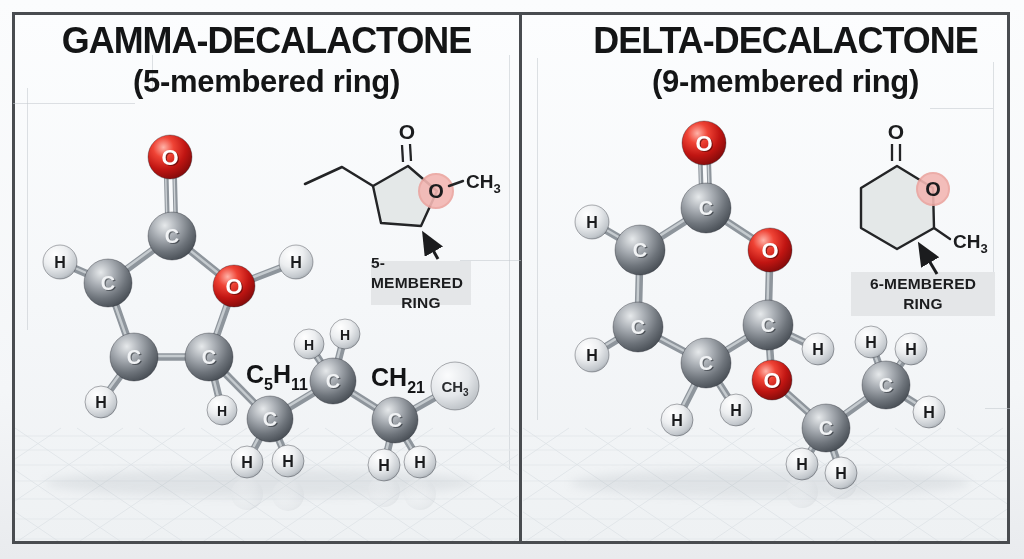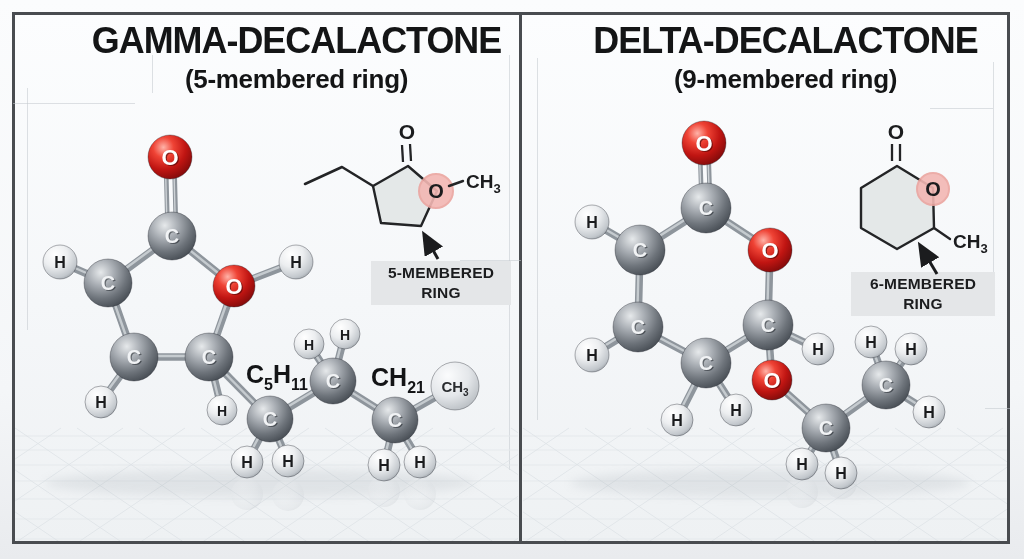--- a/index.html
+++ b/index.html
@@ -7,27 +7,27 @@
   .stage{position:relative;width:1024px;height:559px;overflow:hidden;
          background:linear-gradient(180deg,#fbfcfd 0%,#f4f6f8 70%,#e9ebee 100%);}
   .frame{position:absolute;left:12px;top:12px;width:992px;height:526px;
          border:3px solid #494c50;
          background:linear-gradient(180deg,#fcfdfe 0%,#f5f7f9 55%,#eef1f3 100%);}
   .divider{position:absolute;left:504px;top:0;width:3px;height:526px;background:#494c50;}
   .guide{position:absolute;background:#c3c8cd;opacity:.55;}
   .panel-title{position:absolute;text-align:center;color:#141516;z-index:4;}
   .panel-title h1{margin:0;font-size:37px;font-weight:700;letter-spacing:-1px;
                   transform:scaleX(.97);white-space:nowrap;}
-  .panel-title h2{margin:2px 0 0 0;font-size:26px;font-weight:700;letter-spacing:-.3px;}
-  .pt-left{left:15px;top:20px;width:503px;padding-left:30px;}
+  .panel-title h2{margin:2px 0 0 0;font-size:31px;font-weight:700;letter-spacing:-.3px;}
+  .pt-left{left:15px;top:20px;width:503px;}
   .pt-right{left:523px;top:20px;width:525px;}
   .ring-label-box{position:absolute;background:#e4e6e8;z-index:2;
                   display:flex;flex-direction:column;align-items:center;justify-content:center;
                   font-weight:700;font-size:15.5px;line-height:20px;color:#1b1c1e;letter-spacing:.2px;}
-  .rlb-left{left:371px;top:261px;width:140px;height:44px;}
+  .rlb-left{left:371px;top:261px;width:100px;height:44px;}
   .rlb-right{left:851px;top:272px;width:144px;height:44px;}
   #scene{position:absolute;left:0;top:0;z-index:3;font-family:"Liberation Sans",sans-serif;
          pointer-events:none;}
 </style>
 </head>
 <body>
 
 <div class="stage">
 
   <div class="frame">

